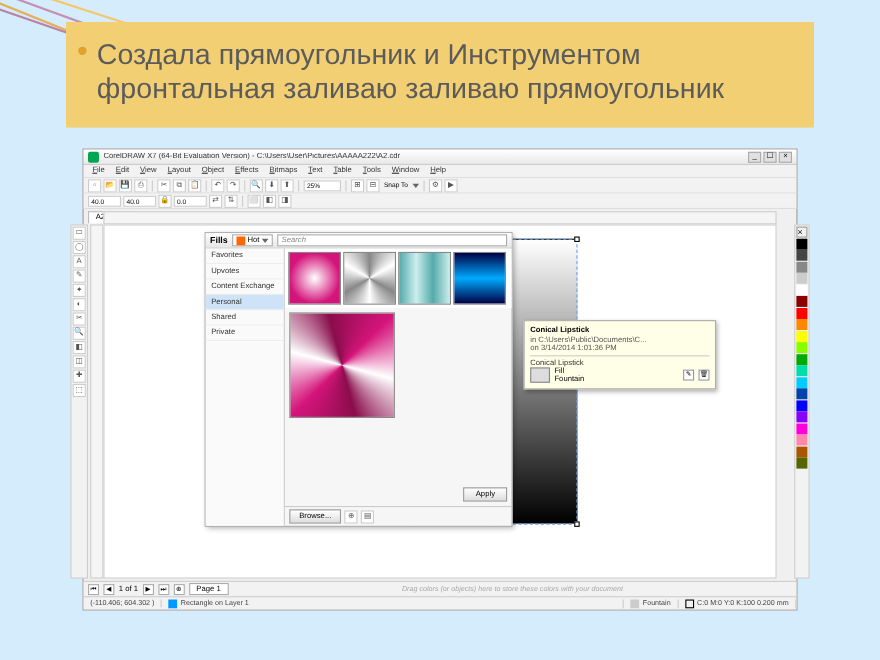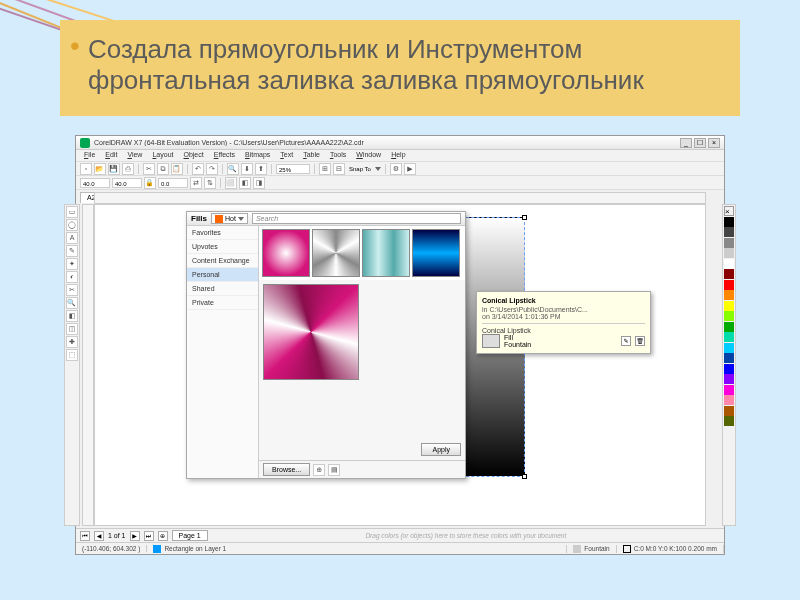--- a/index.html
+++ b/index.html
@@ -73,21 +73,21 @@
 
 <div class="corner-decor">
   <div class="stripe" style="top:10px;background:#f7c56b;transform:rotate(18deg)"></div>
   <div class="stripe" style="top:18px;background:#c68fb5;transform:rotate(20deg)"></div>
   <div class="stripe" style="top:26px;background:#e6b05a;transform:rotate(22deg)"></div>
   <div class="stripe" style="top:34px;background:#b682a8;transform:rotate(19deg)"></div>
 </div>
 
 <div class="caption-box">
   <span class="bullet">•</span>
-  <div class="caption-text">Создала прямоугольник и Инструментом фронтальная заливка заливка прямоугольник</div>
+  <div class="caption-text">Создала прямоугольник и Инструментом фронтальная заливаю заливаю прямоугольник</div>
 </div>
 
 <div class="app-window">
 
   <div class="titlebar">
     <div class="ico"></div>
     <div class="title-text">CorelDRAW X7 (64-Bit Evaluation Version) - C:\Users\User\Pictures\AAAAA222\A2.cdr</div>
     <div class="winbtns">
       <div class="winbtn">_</div>
       <div class="winbtn">☐</div>

